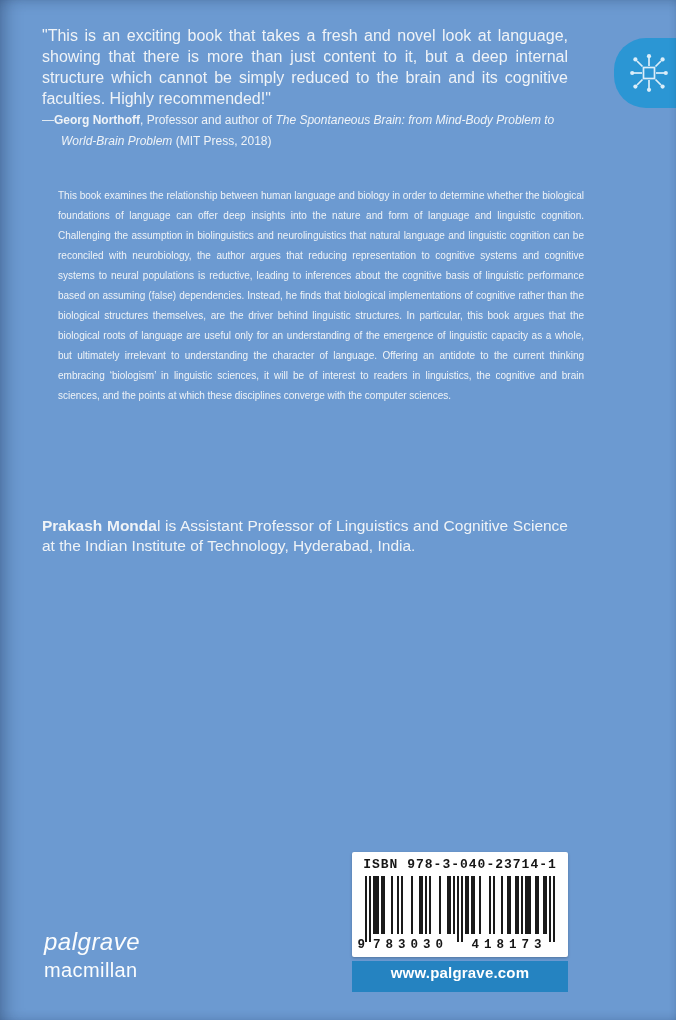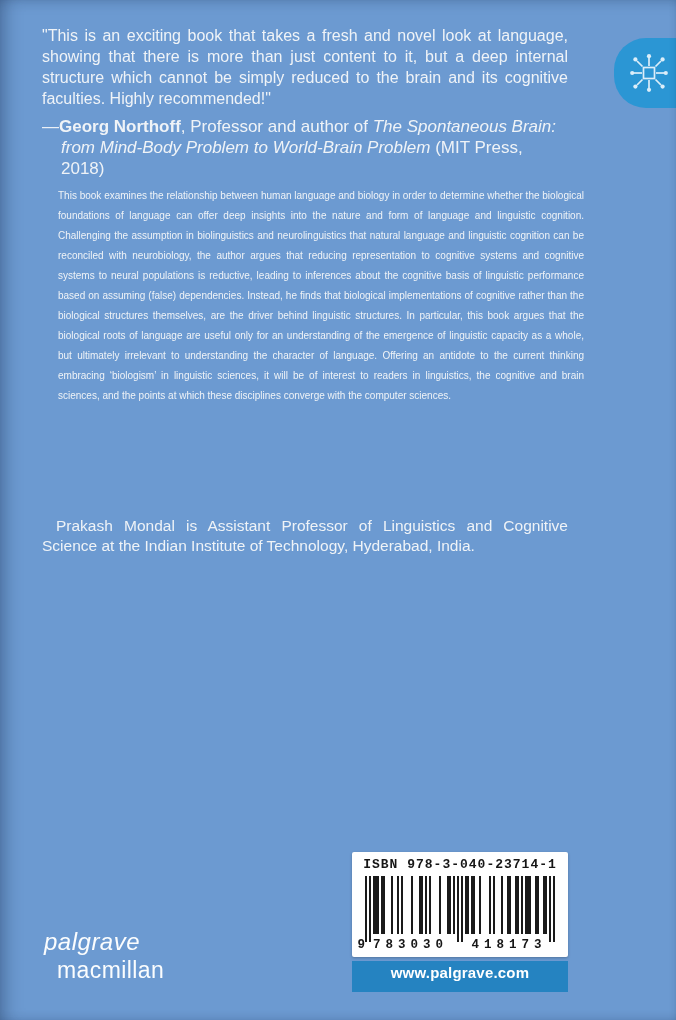--- a/index.html
+++ b/index.html
@@ -22,32 +22,32 @@
   
   .badge{
     position:absolute;top:38px;left:614px;width:70px;height:70px;
     background:#2B96D4;border-radius:32px 0 0 32px;
     display:flex;align-items:center;
   }
   .badge svg{margin-left:13px;display:block;}
   
   .quote-block{position:absolute;left:42px;top:25px;width:526px;}
   .quote{margin:0;font-size:16px;line-height:21px;text-align:justify;}
-  .attribution{margin:7px 0 0 0;font-size:17px;line-height:21px;padding-left:19px;text-indent:-19px;}
+  .attribution{margin:1px 0 0 0;font-size:12px;line-height:21px;padding-left:19px;text-indent:-19px;}
   .attribution strong{font-weight:700;}
   .attribution em{font-style:italic;}
   .synopsis{position:absolute;left:42px;top:170px;width:526px;margin:16px;
     font-size:10px;line-height:20px;text-align:justify;}
   .bio{position:absolute;left:42px;top:516px;width:526px;margin:0;
     font-size:15.5px;line-height:20px;text-align:justify;}
-  .bio strong{font-weight:400;margin-left:14px;}
+  .bio strong{font-weight:700;}
   
   .pubmark{position:absolute;left:44px;top:925px;color:#FBFDFE;}
   .pub-line1{font-size:24px;line-height:33px;letter-spacing:.5px;font-style:italic;}
-  .pub-line2{font-size:23px;line-height:25px;letter-spacing:.4px;margin-left:13px;}
+  .pub-line2{font-size:20px;line-height:25px;letter-spacing:.4px;}
   
   .barcode-box{
     position:absolute;left:352px;top:852px;width:216px;height:105px;
     background:#FFFFFF;border-radius:2px;box-shadow:0 1px 3px rgba(0,0,0,.25);
     color:#161616;
   }
   .isbn{
     position:absolute;top:5px;left:0;width:100%;text-align:center;
     font-family:"Liberation Mono","DejaVu Sans Mono",monospace;
     font-size:13px;font-weight:700;letter-spacing:1px;white-space:nowrap;

